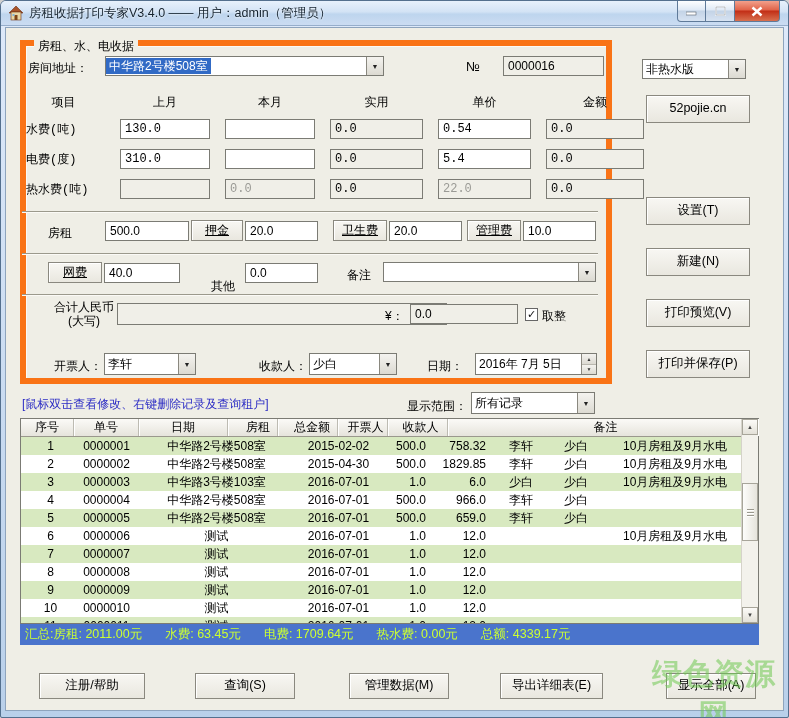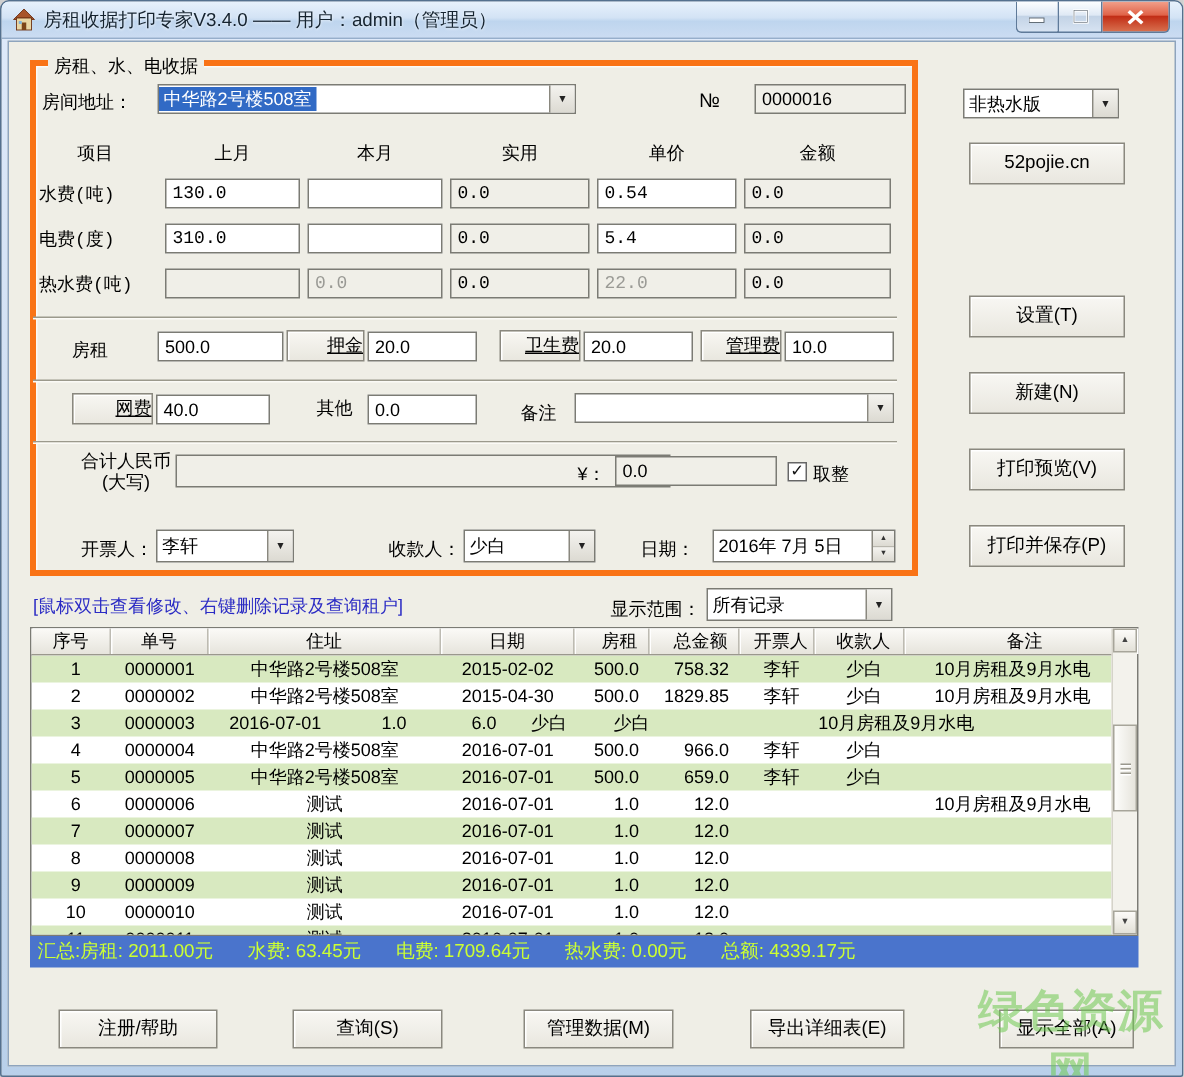--- a/index.html
+++ b/index.html
@@ -22,42 +22,42 @@
   .winbtns{position:absolute;right:8px;top:0;height:22px;display:flex;}
   .winbtn{height:21px;border:1px solid #5f7a99;border-top:none;display:flex;align-items:center;justify-content:center;}
   .winbtn.min{width:29px;border-radius:0 0 0 4px;background:linear-gradient(#fdfeff,#dfe9f5 45%,#c3d3e6 50%,#d7e3f2);}
   .winbtn.max{width:29px;border-left:none;background:linear-gradient(#fdfeff,#dfe9f5 45%,#c3d3e6 50%,#d7e3f2);}
   .winbtn.close{width:45px;border-left:none;border-radius:0 0 4px 0;
     background:linear-gradient(#f2a08b,#e06349 45%,#c22e16 50%,#d8704f);}
   
   .client{position:absolute;left:4px;top:26px;right:4px;bottom:6px;background:#efeee6;
     border:1px solid #8ea4bd;}
   .lbl{position:absolute;white-space:nowrap;}
-  .groupbox{position:absolute;border:4px solid #f97316;box-shadow:1px 1px 0 #fbfaf6 inset;}
+  .groupbox{position:absolute;border:6px solid #f97316;box-shadow:1px 1px 0 #fbfaf6 inset;}
   .gb-label{position:absolute;top:-8px;left:8px;background:#efeee6;padding:0 4px;}
   .sep{position:absolute;height:2px;border-top:1px solid #9b998c;border-bottom:1px solid #fbfaf6;}
   .field{position:absolute;background:#fff;border:1px solid #7b7b74;padding:1px 4px;
     line-height:16px;white-space:nowrap;overflow:hidden;}
   .field.ro{background:#f0efe8;}
   .btn{position:absolute;background:linear-gradient(#f8f7f3,#e9e7df);border:1px solid #8a887f;
     box-shadow:inset 1px 1px 0 #fff;text-align:center;cursor:default;}
-  .fee-btn{line-height:18px;text-decoration:underline;text-align:right;}
+  .fee-btn{line-height:18px;text-decoration:underline;}
   .side-btn{line-height:25px;font-size:12.5px;}
   .foot-btn{line-height:23px;font-size:12.5px;}
   
   .combo{position:absolute;background:#fff;border:1px solid #7b7b74;display:flex;align-items:center;}
   .combo-sel{flex:1;padding:0 3px;line-height:16px;white-space:nowrap;overflow:hidden;}
   .combo-sel.hl{flex:none;background:#316ac5;color:#fff;}
   .combo-arrow{width:17px;align-self:stretch;background:linear-gradient(#f4f3ef,#dcdad2);
     border-left:1px solid #8a887f;display:flex;align-items:center;justify-content:center;
     font-size:7px;color:#222;}
   
   .ugrid{position:absolute;}
   .ugrid-head,.ugrid-row{display:grid;grid-template-columns:83px 90px 90px 93px 93px 98px;
-    column-gap:5px;align-items:center;}
+    column-gap:15px;align-items:center;}
   .ugrid-head{height:24px;}
   .ugrid-row{height:30px;font-family:Liberation Mono, monospace;}
   .ugrid-head span{text-align:center;}
   .ucell-label{padding-left:4px;white-space:nowrap;}
   .gfield{position:static;height:20px;background:#fff;border:1px solid #7b7b74;
     padding:1px 4px;line-height:16px;}
   .gfield.ro{background:#f0efe8;}
   .gfield.dis{background:#f0efe8;color:#9a9a95;}
   
   .checkbox{position:absolute;width:13px;height:13px;background:#fff;border:1px solid #666;
@@ -194,21 +194,21 @@
     <div class="field" style="left:239px;top:193px;width:73px;height:20px">20.0</div>
     <div class="btn fee-btn" style="left:327px;top:192px;width:54px;height:21px">卫生费</div>
     <div class="field" style="left:383px;top:193px;width:73px;height:20px">20.0</div>
     <div class="btn fee-btn" style="left:461px;top:192px;width:54px;height:21px">管理费</div>
     <div class="field" style="left:517px;top:193px;width:73px;height:20px">10.0</div>
 
     <div class="sep" style="left:16px;top:225px;width:576px"></div>
 
     <div class="btn fee-btn" style="left:42px;top:234px;width:54px;height:21px">网费</div>
     <div class="field" style="left:98px;top:235px;width:76px;height:20px">40.0</div>
-    <span class="lbl" style="left:205px;top:236px">其他</span>
+    <span class="lbl" style="left:205px;top:250px">其他</span>
     <div class="field" style="left:239px;top:235px;width:73px;height:20px">0.0</div>
     <span class="lbl" style="left:341px;top:239px">备注</span>
     <div class="combo" style="left:377px;top:234px;width:213px;height:20px">
       <span class="combo-sel"></span>
       <span class="combo-arrow">▼</span>
     </div>
 
     <div class="sep" style="left:16px;top:266px;width:576px"></div>
 
     <div style="position:absolute;left:46px;top:272px;width:64px;text-align:center;line-height:14px">
@@ -254,21 +254,20 @@
     <span class="lbl" style="left:401px;top:370px">显示范围：</span>
     <div class="combo" style="left:465px;top:364px;width:124px;height:22px">
       <span class="combo-sel">所有记录</span>
       <span class="combo-arrow">▼</span>
     </div>
 
     <div class="listview" style="left:14px;top:390px;width:739px;height:206px">
       <div class="lhead">
         <span class="hc c0 a-c">序号</span>
         <span class="hc c1 a-c">单号</span>
-        <span class="hc c2 a-c">住址</span>
         <span class="hc c3 a-c">日期</span>
         <span class="hc c4 a-r">房租</span>
         <span class="hc c5 a-r">总金额</span>
         <span class="hc c6 a-l">开票人</span>
         <span class="hc c7 a-l">收款人</span>
         <span class="hc c8 a-l">备注</span>
       </div>
       <div class="lbody">
           <div class="lrow green">
             <span class="lc c0 a-l">1</span>
@@ -288,20 +287,21 @@
             <span class="lc c3 a-c">2015-04-30</span>
             <span class="lc c4 a-r">500.0</span>
             <span class="lc c5 a-r">1829.85</span>
             <span class="lc c6 a-l">李轩</span>
             <span class="lc c7 a-l">少白</span>
             <span class="lc c8 a-l">10月房租及9月水电</span>
           </div>
           <div class="lrow green">
             <span class="lc c0 a-l">3</span>
             <span class="lc c1 a-c">0000003</span>
+            <span class="lc c2 a-c">中华路3号楼103室</span>
             <span class="lc c3 a-c">2016-07-01</span>
             <span class="lc c4 a-r">1.0</span>
             <span class="lc c5 a-r">6.0</span>
             <span class="lc c6 a-l">少白</span>
             <span class="lc c7 a-l">少白</span>
             <span class="lc c8 a-l">10月房租及9月水电</span>
           </div>
           <div class="lrow white">
             <span class="lc c0 a-l">4</span>
             <span class="lc c1 a-c">0000004</span>

